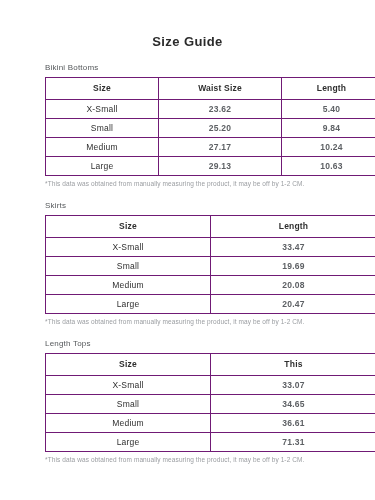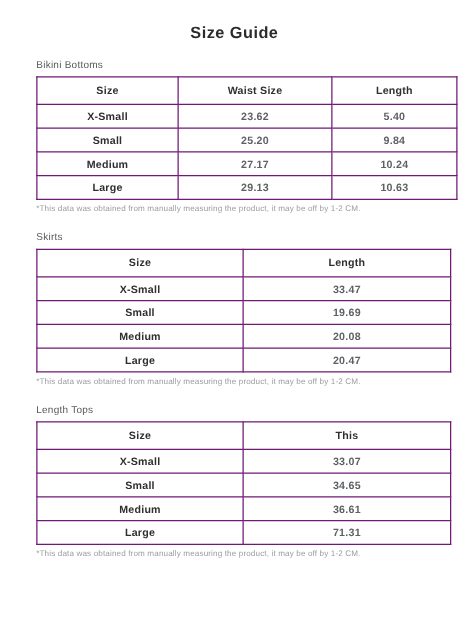--- a/index.html
+++ b/index.html
@@ -11,21 +11,21 @@
     height: 500px;
     background: #ffffff;
     font-family: "Liberation Sans", "DejaVu Sans", sans-serif;
     color: #3a3a3a;
     overflow: hidden;
   }
   .page {
     width: 375px;
     height: 500px;
     box-sizing: border-box;
-    padding: 0;
+    padding: 16px;
     position: relative;
   }
   .page-title {
     text-align: center;
     font-size: 13px;
     font-weight: bold;
     color: #2b2b2b;
     letter-spacing: 0.4px;
     margin: 0;
     padding-top: 18px;
@@ -63,21 +63,21 @@
   table.size-table th {
     font-size: 8.5px;
     font-weight: bold;
     color: #2f2f2f;
     height: 21px;
     line-height: 21px;
     letter-spacing: 0.2px;
   }
   table.size-table td.size-cell {
     font-size: 8.5px;
-    font-weight: bold;
+    font-weight: normal;
     color: #2f2f2f;
     letter-spacing: 0.2px;
   }
   table.size-table td.value-cell {
     font-size: 8.5px;
     font-weight: bold;
     color: #5d6064;
     letter-spacing: 0.2px;
   }
   .col-3 th:nth-child(1), .col-3 td:nth-child(1) { width: 108px; }

